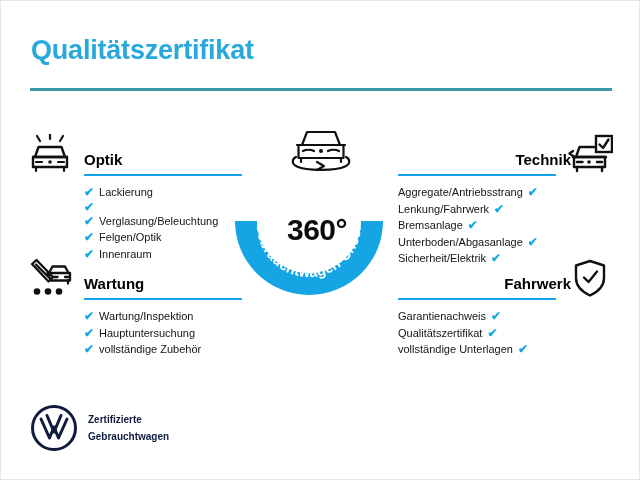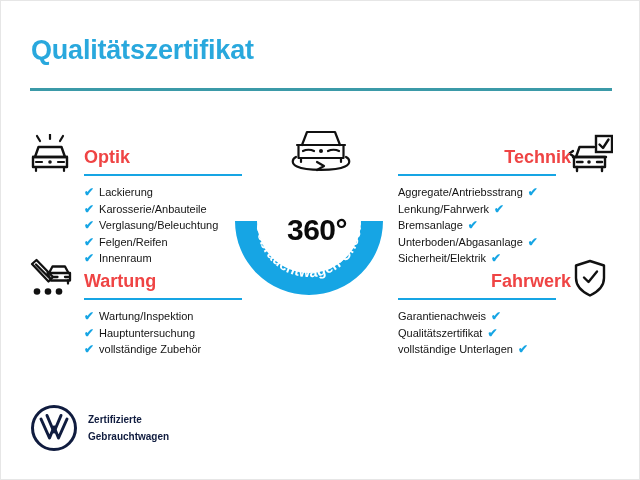--- a/index.html
+++ b/index.html
@@ -48,23 +48,23 @@
   .section.left  { left: 26px; }
   .section.right { right: 26px; }
 
   .sec-head {
     position: relative;
     height: 44px;
   }
   .sec-title {
     position: absolute;
     bottom: 10px;
-    font-size: 18px;
-    font-weight: bold;
-    color: #ef4444;
+    font-size: 15px;
+    font-weight: bold;
+    color: #000000;
     white-space: nowrap;
   }
   .left .sec-title  { left: 57px; }
   .right .sec-title { right: 42px; }
 
   .sec-rule {
     position: absolute;
     bottom: 2px;
     height: 2px;
     background: #16a5e4;
@@ -191,29 +191,28 @@
       <div class="sec-title">Optik</div>
       <div class="sec-rule"></div>
     </div>
     <ul class="checklist">
       <li>
           <span class="tick">✔</span>
           <span>Lackierung</span>
         </li>
       <li>
           <span class="tick">✔</span>
-          <span>Karosserie/Anbauteile</span>
         </li>
       <li>
           <span class="tick">✔</span>
           <span>Verglasung/Beleuchtung</span>
         </li>
       <li>
           <span class="tick">✔</span>
-          <span>Felgen/Reifen</span>
+          <span>Felgen/Optik</span>
         </li>
       <li>
           <span class="tick">✔</span>
           <span>Innenraum</span>
         </li>
     </ul>
   </div>
 
   <div class="section right" style="top:133px;">
     <div class="sec-head">

